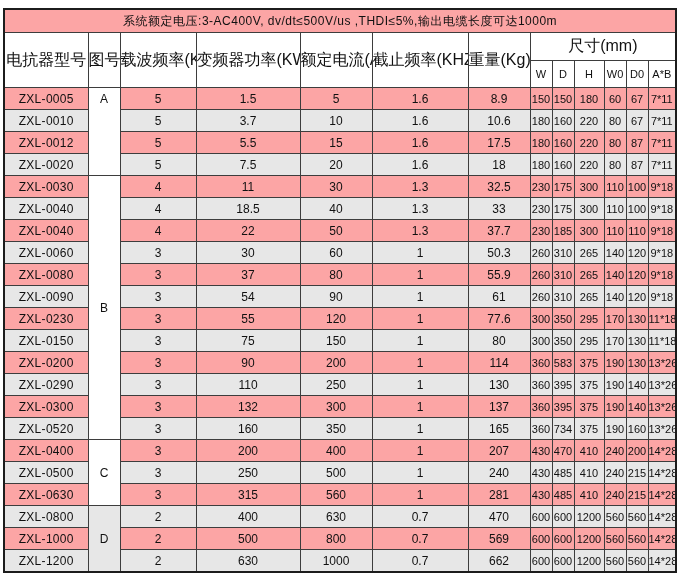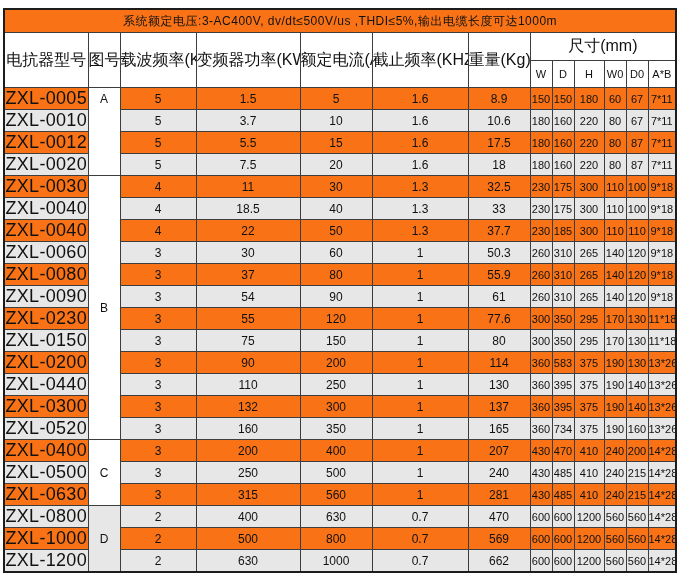--- a/index.html
+++ b/index.html
@@ -14,21 +14,21 @@
     position: absolute;
     left: 3px;
     top: 8px;
     width: 673px;
   }
   table.spec {
     border-collapse: collapse;
     table-layout: fixed;
     width: 673px;
     border: 2px solid #1c1c1c;
-    background: #f97316;
+    background: #fca5a5;
   }
   table.spec td, table.spec th {
     border: 1px solid #3d3d3d;
     font-weight: normal;
     color: #111111;
     text-align: center;
     vertical-align: middle;
     padding: 0;
     overflow: hidden;
     white-space: nowrap;
@@ -61,21 +61,21 @@
   tr.head-sub th { height: 26px; font-size: 11px; }
   th.th-cutoff { vertical-align: top; padding-top: 7px; }
   th.th-weight { vertical-align: middle; padding-bottom: 4px; }
 
   tbody td {
     height: 21px;
     font-size: 12px;
   }
   tbody tr.alt td { background: #e7e7e7; }
   tbody td.model {
-    font-size: 18px;
+    font-size: 12px;
     letter-spacing: 0.3px;
   }
   tbody td.figure {
     background: #ffffff;
     font-size: 12px;
   }
   tbody td.figure.top { vertical-align: top; padding-top: 4px; }
   tbody td.dim { font-size: 11px; }
 </style>
 </head>
@@ -300,21 +300,21 @@
           <td>1</td>
           <td>114</td>
           <td class="dim">360</td>
           <td class="dim">583</td>
           <td class="dim">375</td>
           <td class="dim">190</td>
           <td class="dim">130</td>
           <td class="dim">13*26</td>
         </tr>
         <tr class="alt">
-          <td class="model">ZXL-0440</td>
+          <td class="model">ZXL-0290</td>
           <td>3</td>
           <td>110</td>
           <td>250</td>
           <td>1</td>
           <td>130</td>
           <td class="dim">360</td>
           <td class="dim">395</td>
           <td class="dim">375</td>
           <td class="dim">190</td>
           <td class="dim">140</td>

